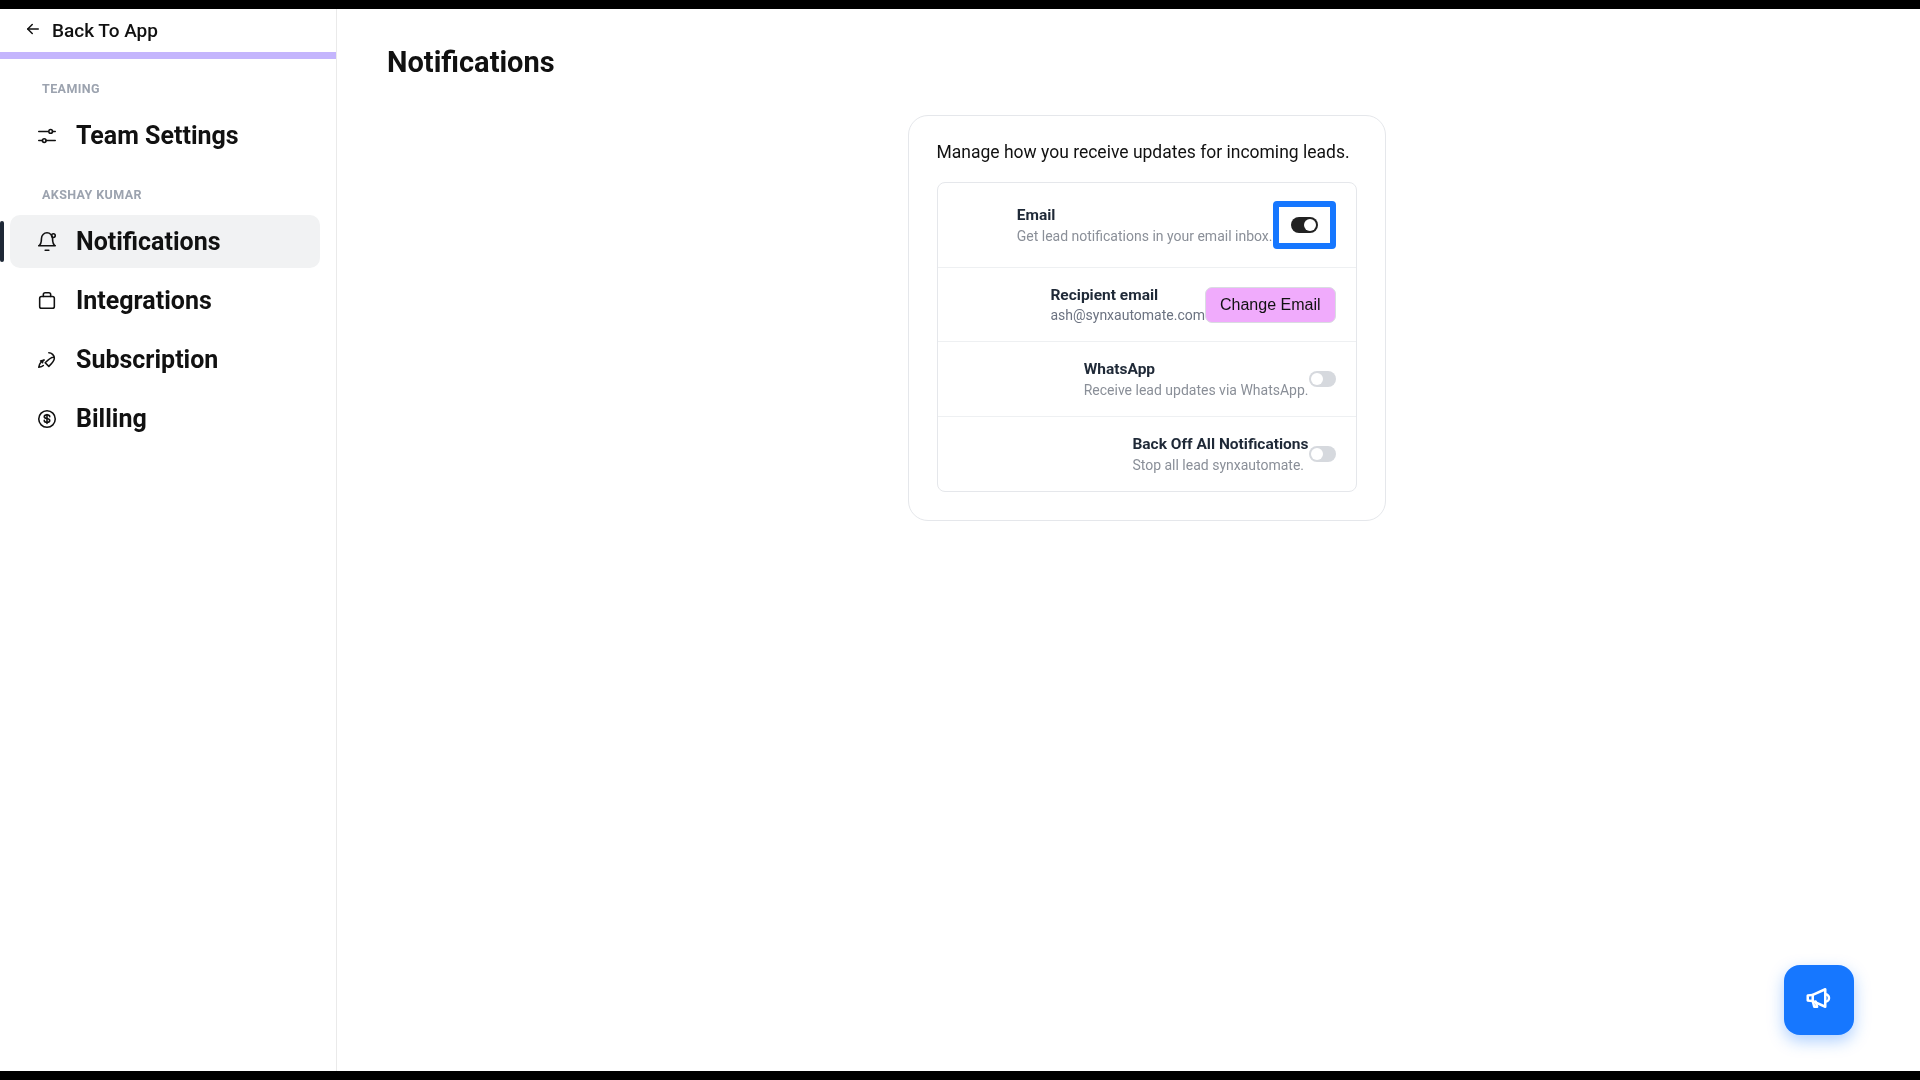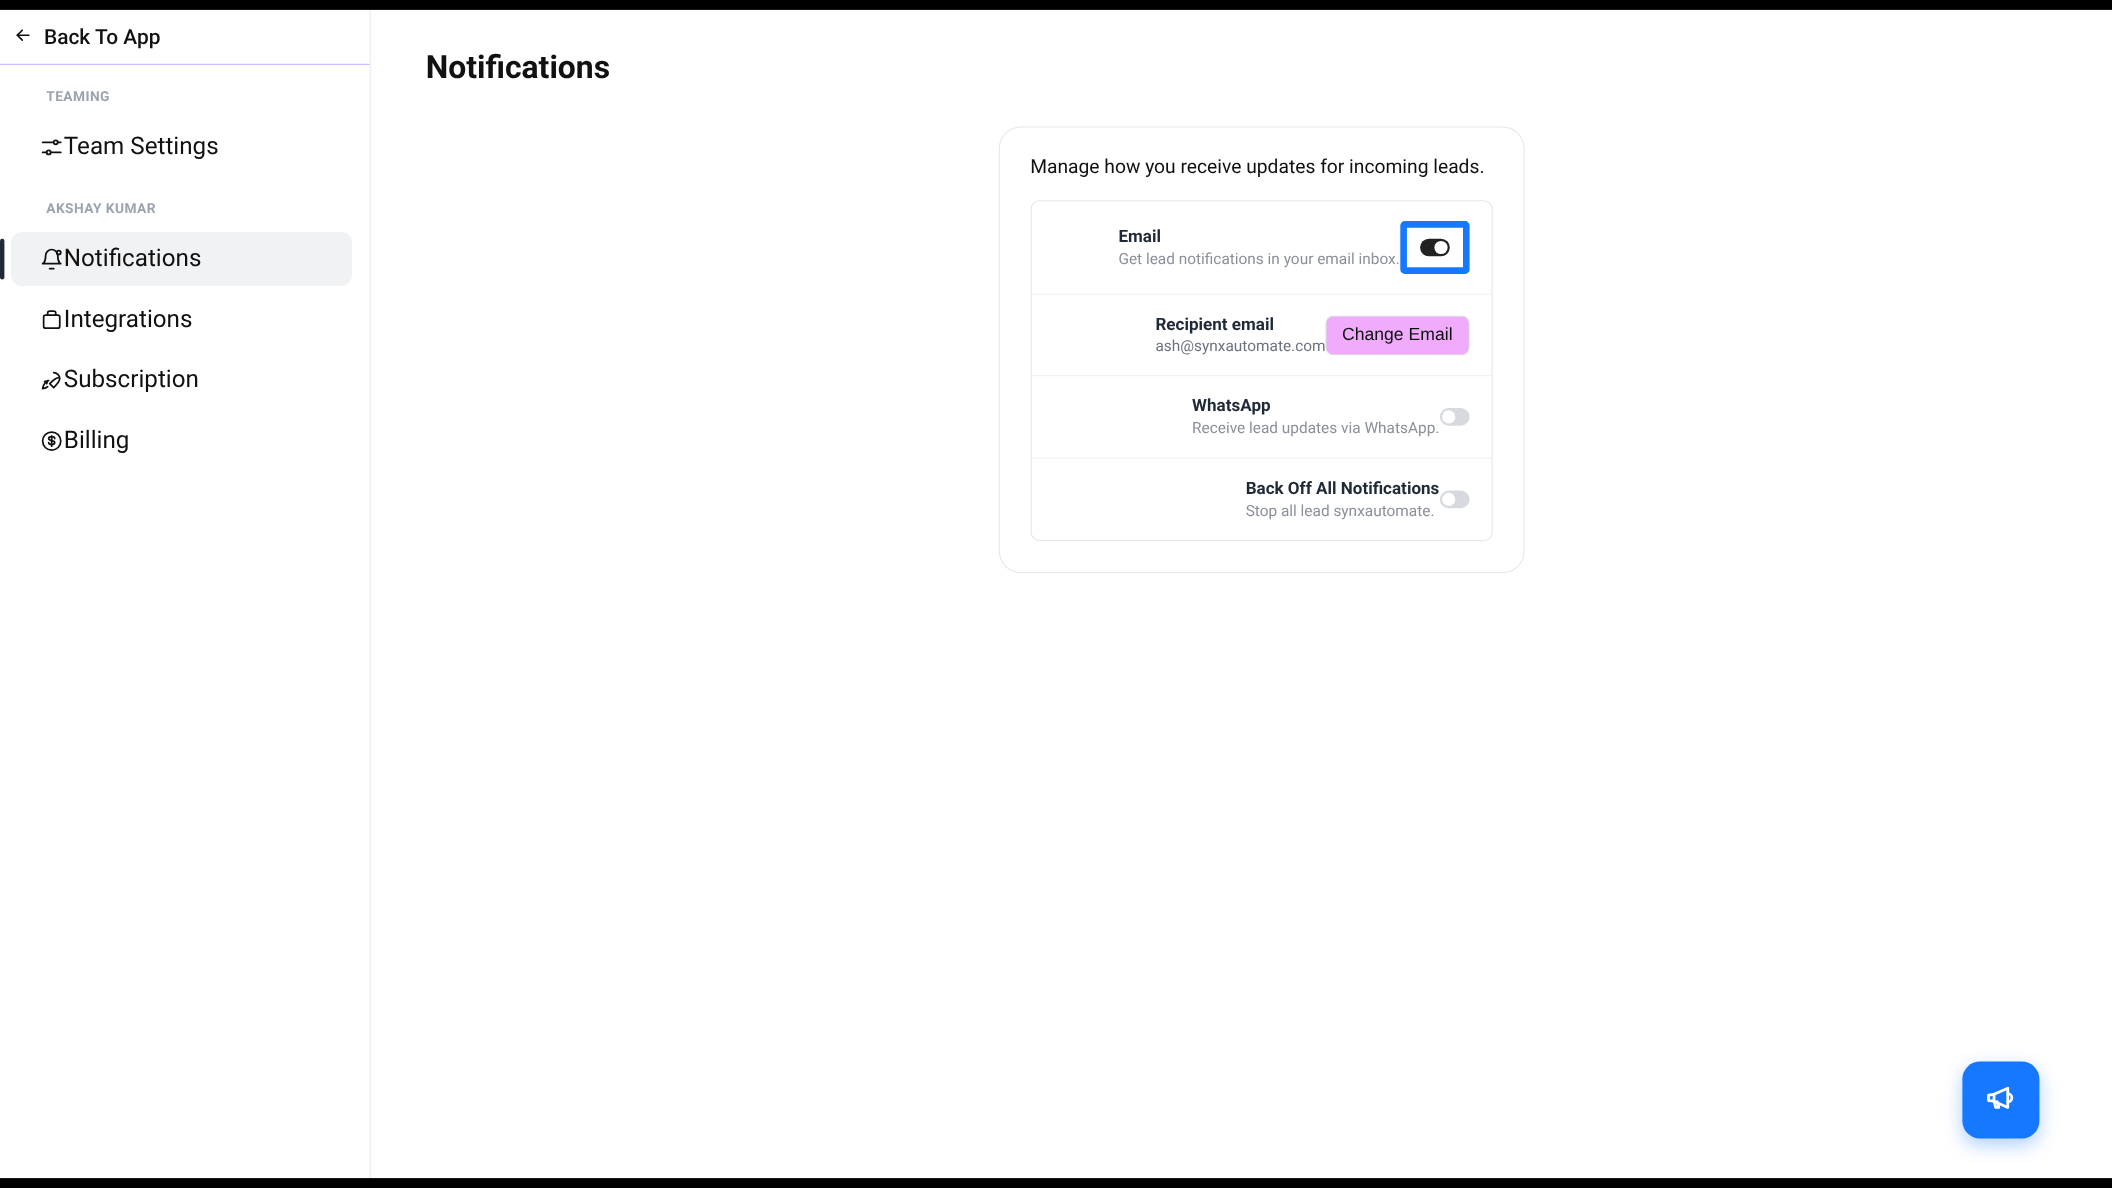--- a/index.html
+++ b/index.html
@@ -3,25 +3,25 @@
 <meta charset="utf-8">
 <style>
   * { box-sizing: border-box; margin: 0; padding: 0; }
   html, body { width: 1920px; height: 1080px; font-family: -apple-system, BlinkMacSystemFont, "Segoe UI", Roboto, Helvetica, Arial, sans-serif; background: #fff; color: #111; overflow: hidden; }
   .letterbox-top, .letterbox-bottom { position: absolute; left:0; right:0; height: 9px; background: #000; z-index: 50; }
   .letterbox-top { top:0; }
   .letterbox-bottom { bottom:0; }
   .app { position: absolute; top:9px; bottom:9px; left:0; right:0; display:flex; }
   
   .sidebar { width: 337px; border-right: 1px solid #eaeaea; display:flex; flex-direction:column; }
-  .back-row { height:50px; display:flex; align-items:center; padding-left:12px; border-bottom:1px solid #c4b5fd; cursor:pointer; gap:10px; }
+  .back-row { height:50px; display:flex; align-items:center; padding-left:24px; border-bottom:7px solid #c4b5fd; cursor:pointer; gap:10px; }
   .back-row svg { width:18px; height:18px; }
   .back-row .label { font-size:19px; font-weight:500; color:#111; }
   .section-label { font-size:12.5px; font-weight:700; letter-spacing:0.4px; color:#9ca3af; padding: 22px 0 10px 42px; text-transform:uppercase; }
-  .nav-item { display:flex; align-items:center; padding: 12px 0 12px 26px; margin: 3px 16px 3px 10px; border-radius:10px; cursor:pointer; font-size:22px; font-weight:400; color:#111; }
+  .nav-item { display:flex; align-items:center; gap:18px; padding: 12px 0 12px 26px; margin: 3px 16px 3px 10px; border-radius:10px; cursor:pointer; font-size:25px; font-weight:700; color:#111; }
   .nav-item.active { background:#f1f2f3; position:relative; }
   .nav-item.active::before { content:""; position:absolute; left:-10px; top:6px; bottom:6px; width:4px; border-radius:3px; background:#1f2937; }
   .nav-item .icon { width:22px; height:22px; display:inline-flex; align-items:center; justify-content:center; }
   .nav-item .icon svg { width:22px; height:22px; stroke:#111; stroke-width:1.7; fill:none; }
   
   .main { flex:1; padding: 36px 50px; }
   .page-title { font-size:29px; font-weight:700; }
   .card-wrap { display:flex; justify-content:center; margin-top:36px; }
   .card { width:478px; border:1px solid #e5e7eb; border-radius:20px; background:#fff; box-shadow: 0 0 0 rgba(0,0,0,0); margin-left: 36px; }
   .card-header { padding: 26px 28px 20px 28px; font-size:17.5px; color:#111; }

